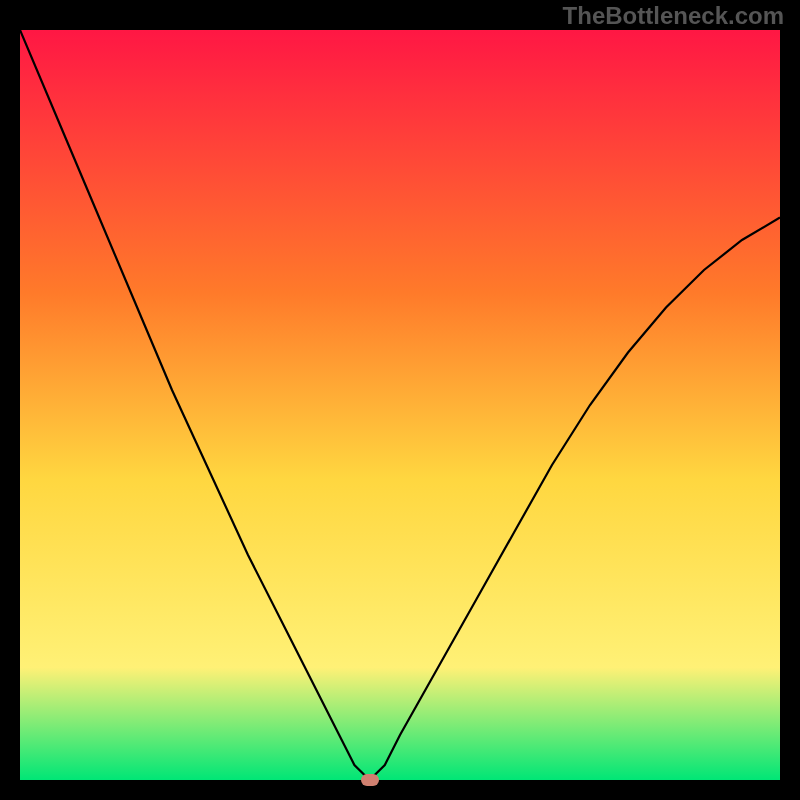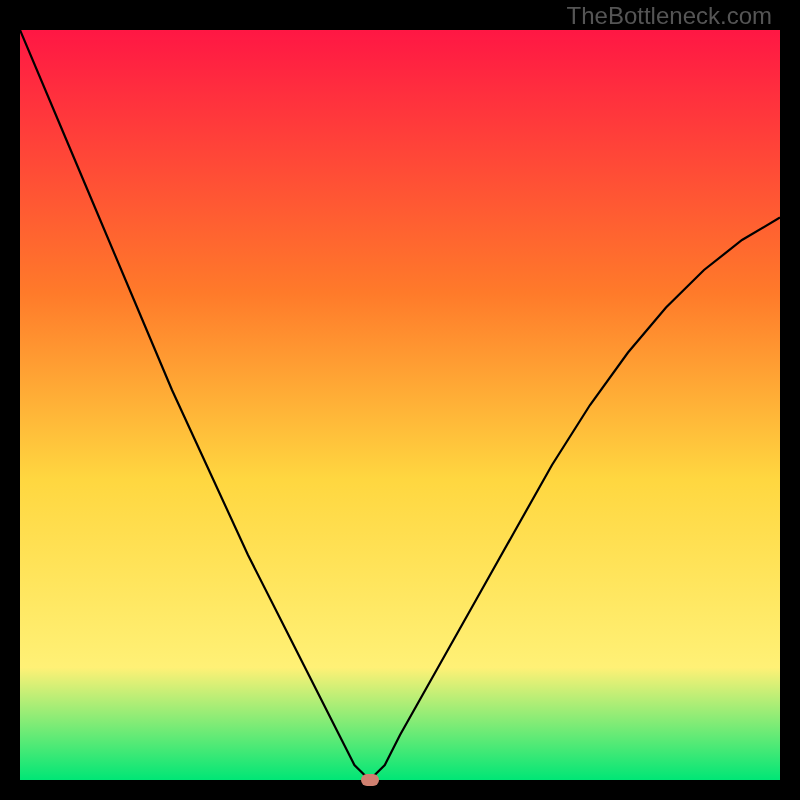--- a/index.html
+++ b/index.html
@@ -12,25 +12,25 @@
   }
   .chart-container {
     position: relative;
     width: 800px;
     height: 800px;
     background: #000;
   }
   .watermark {
     position: absolute;
     top: 2px;
-    right: 28px;
+    right: 16px;
     color: #555;
     font-family: Arial, sans-serif;
     font-size: 24px;
-    font-weight: 400;
+    font-weight: 700;
     z-index: 10;
   }
   .plot-area {
     position: absolute;
     left: 20px;
     top: 30px;
     width: 760px;
     height: 750px;
   }
   .curve-svg {

